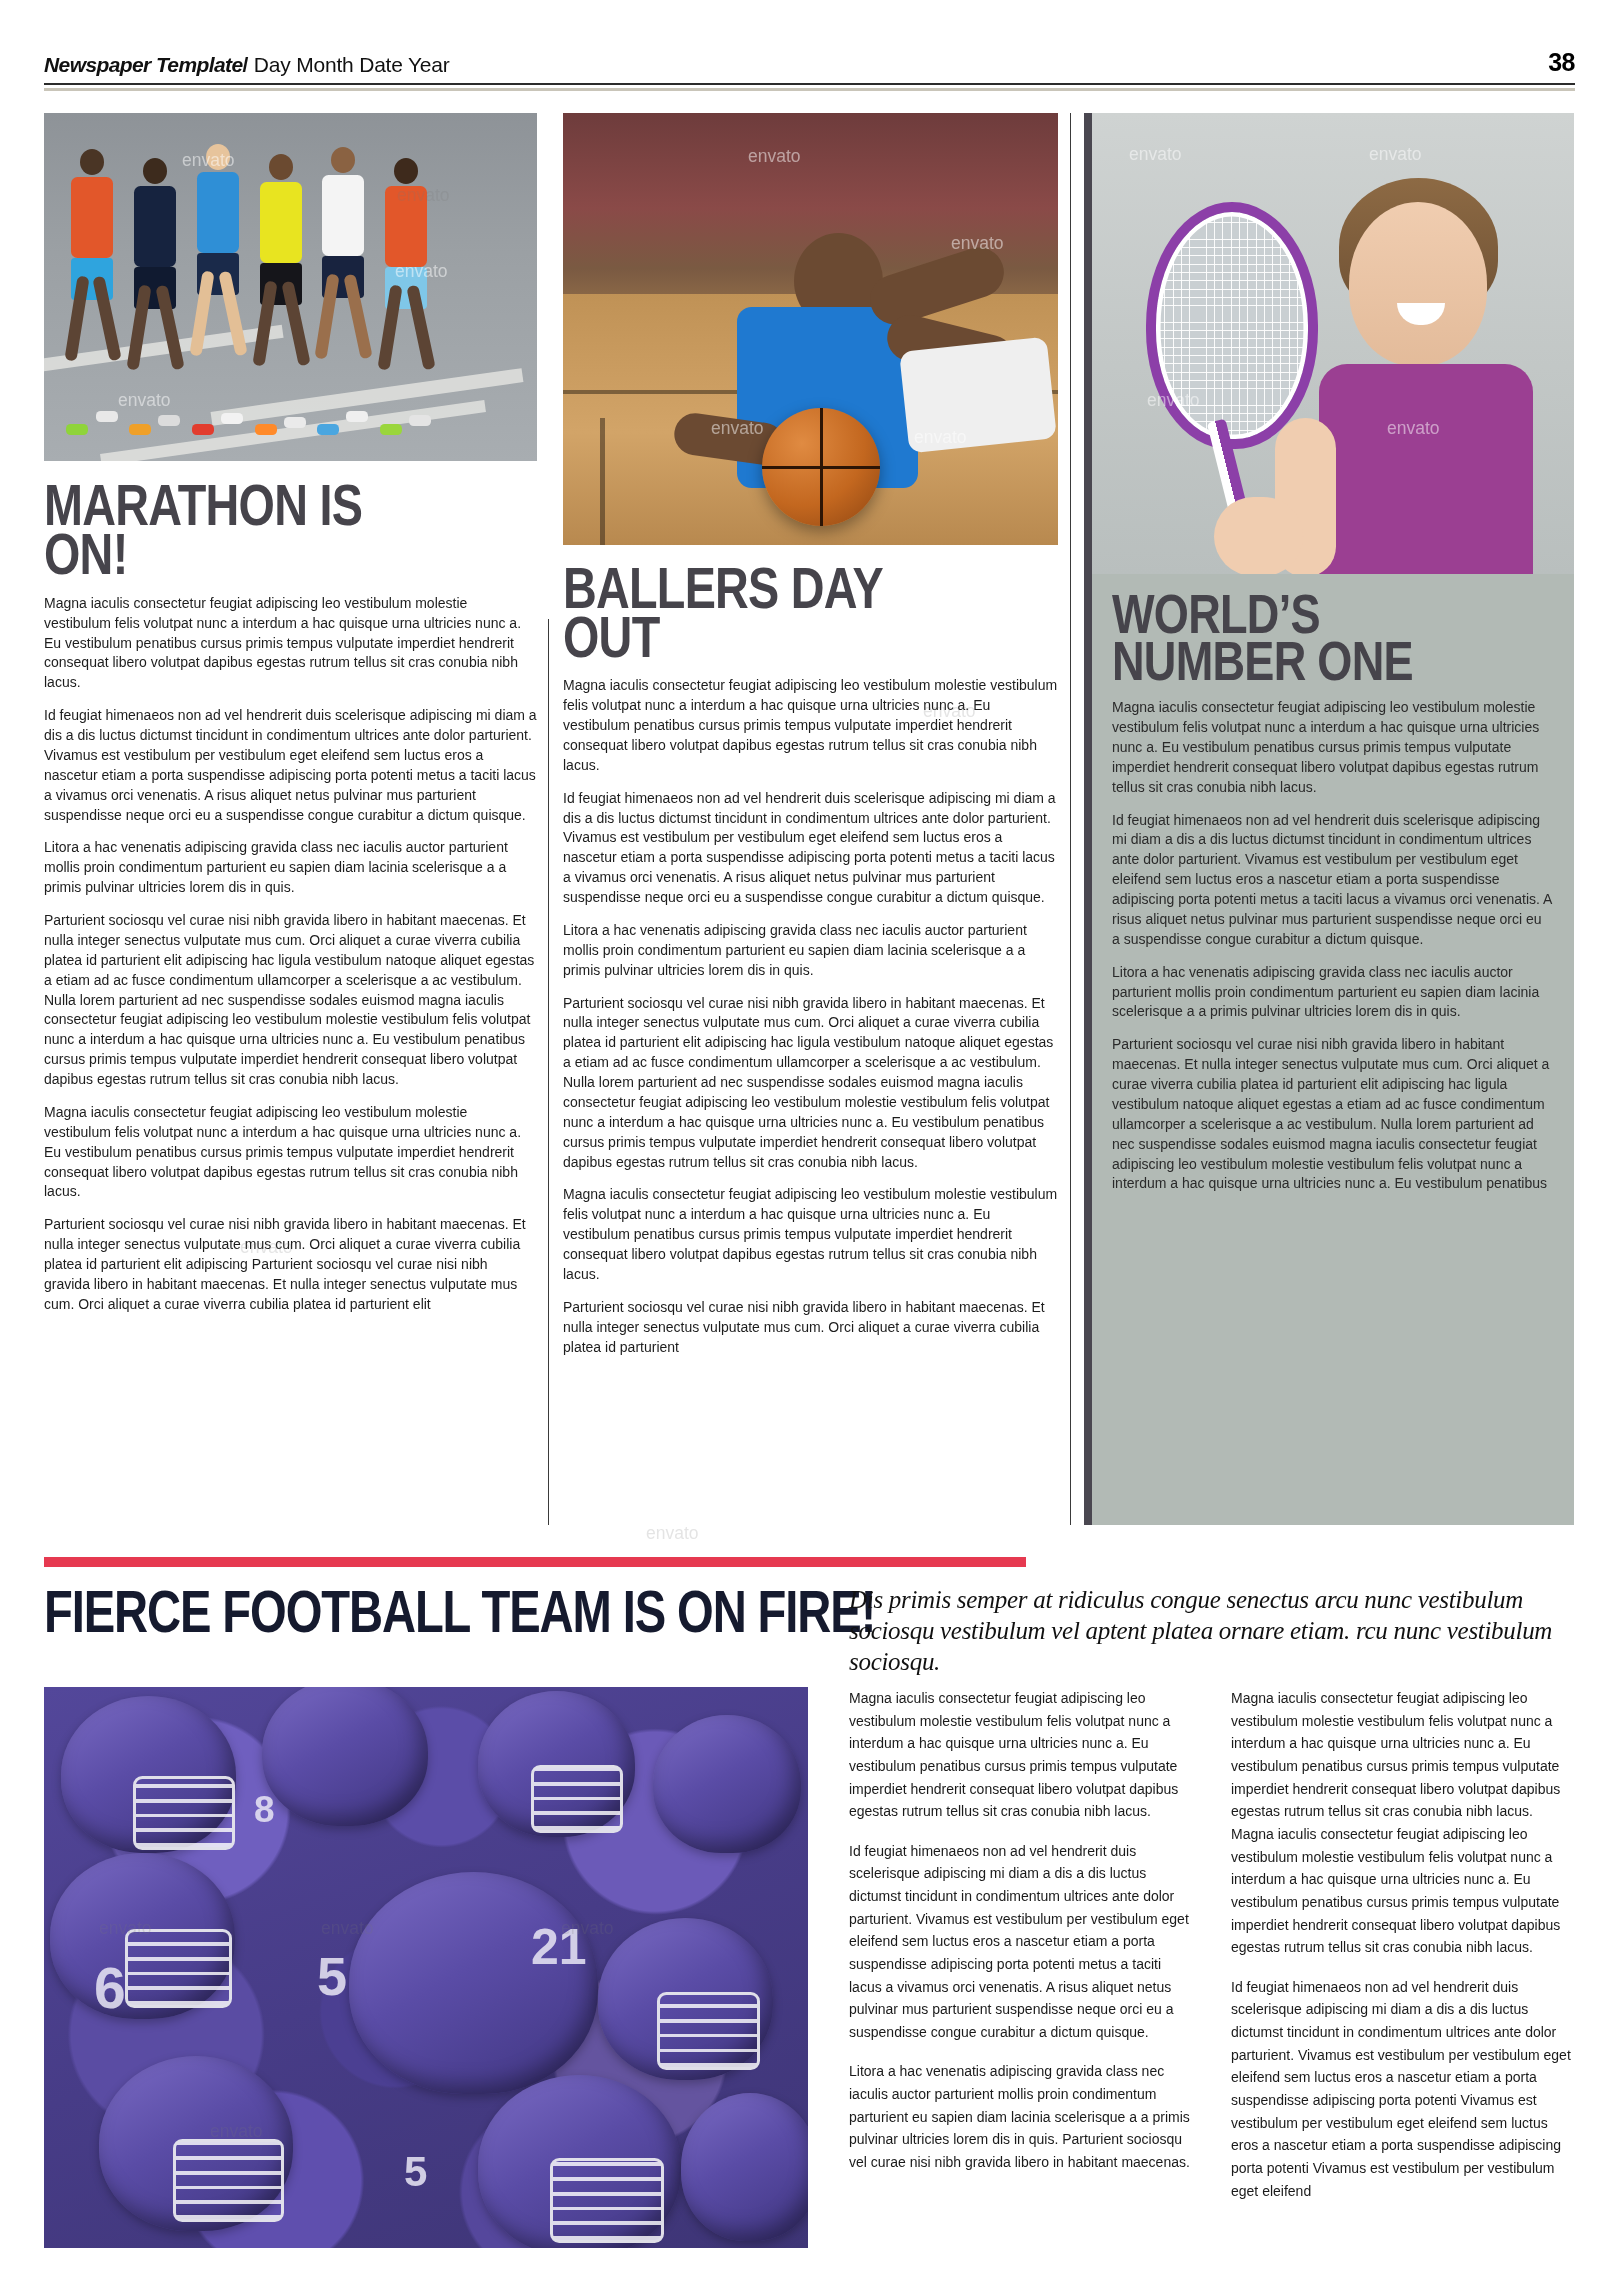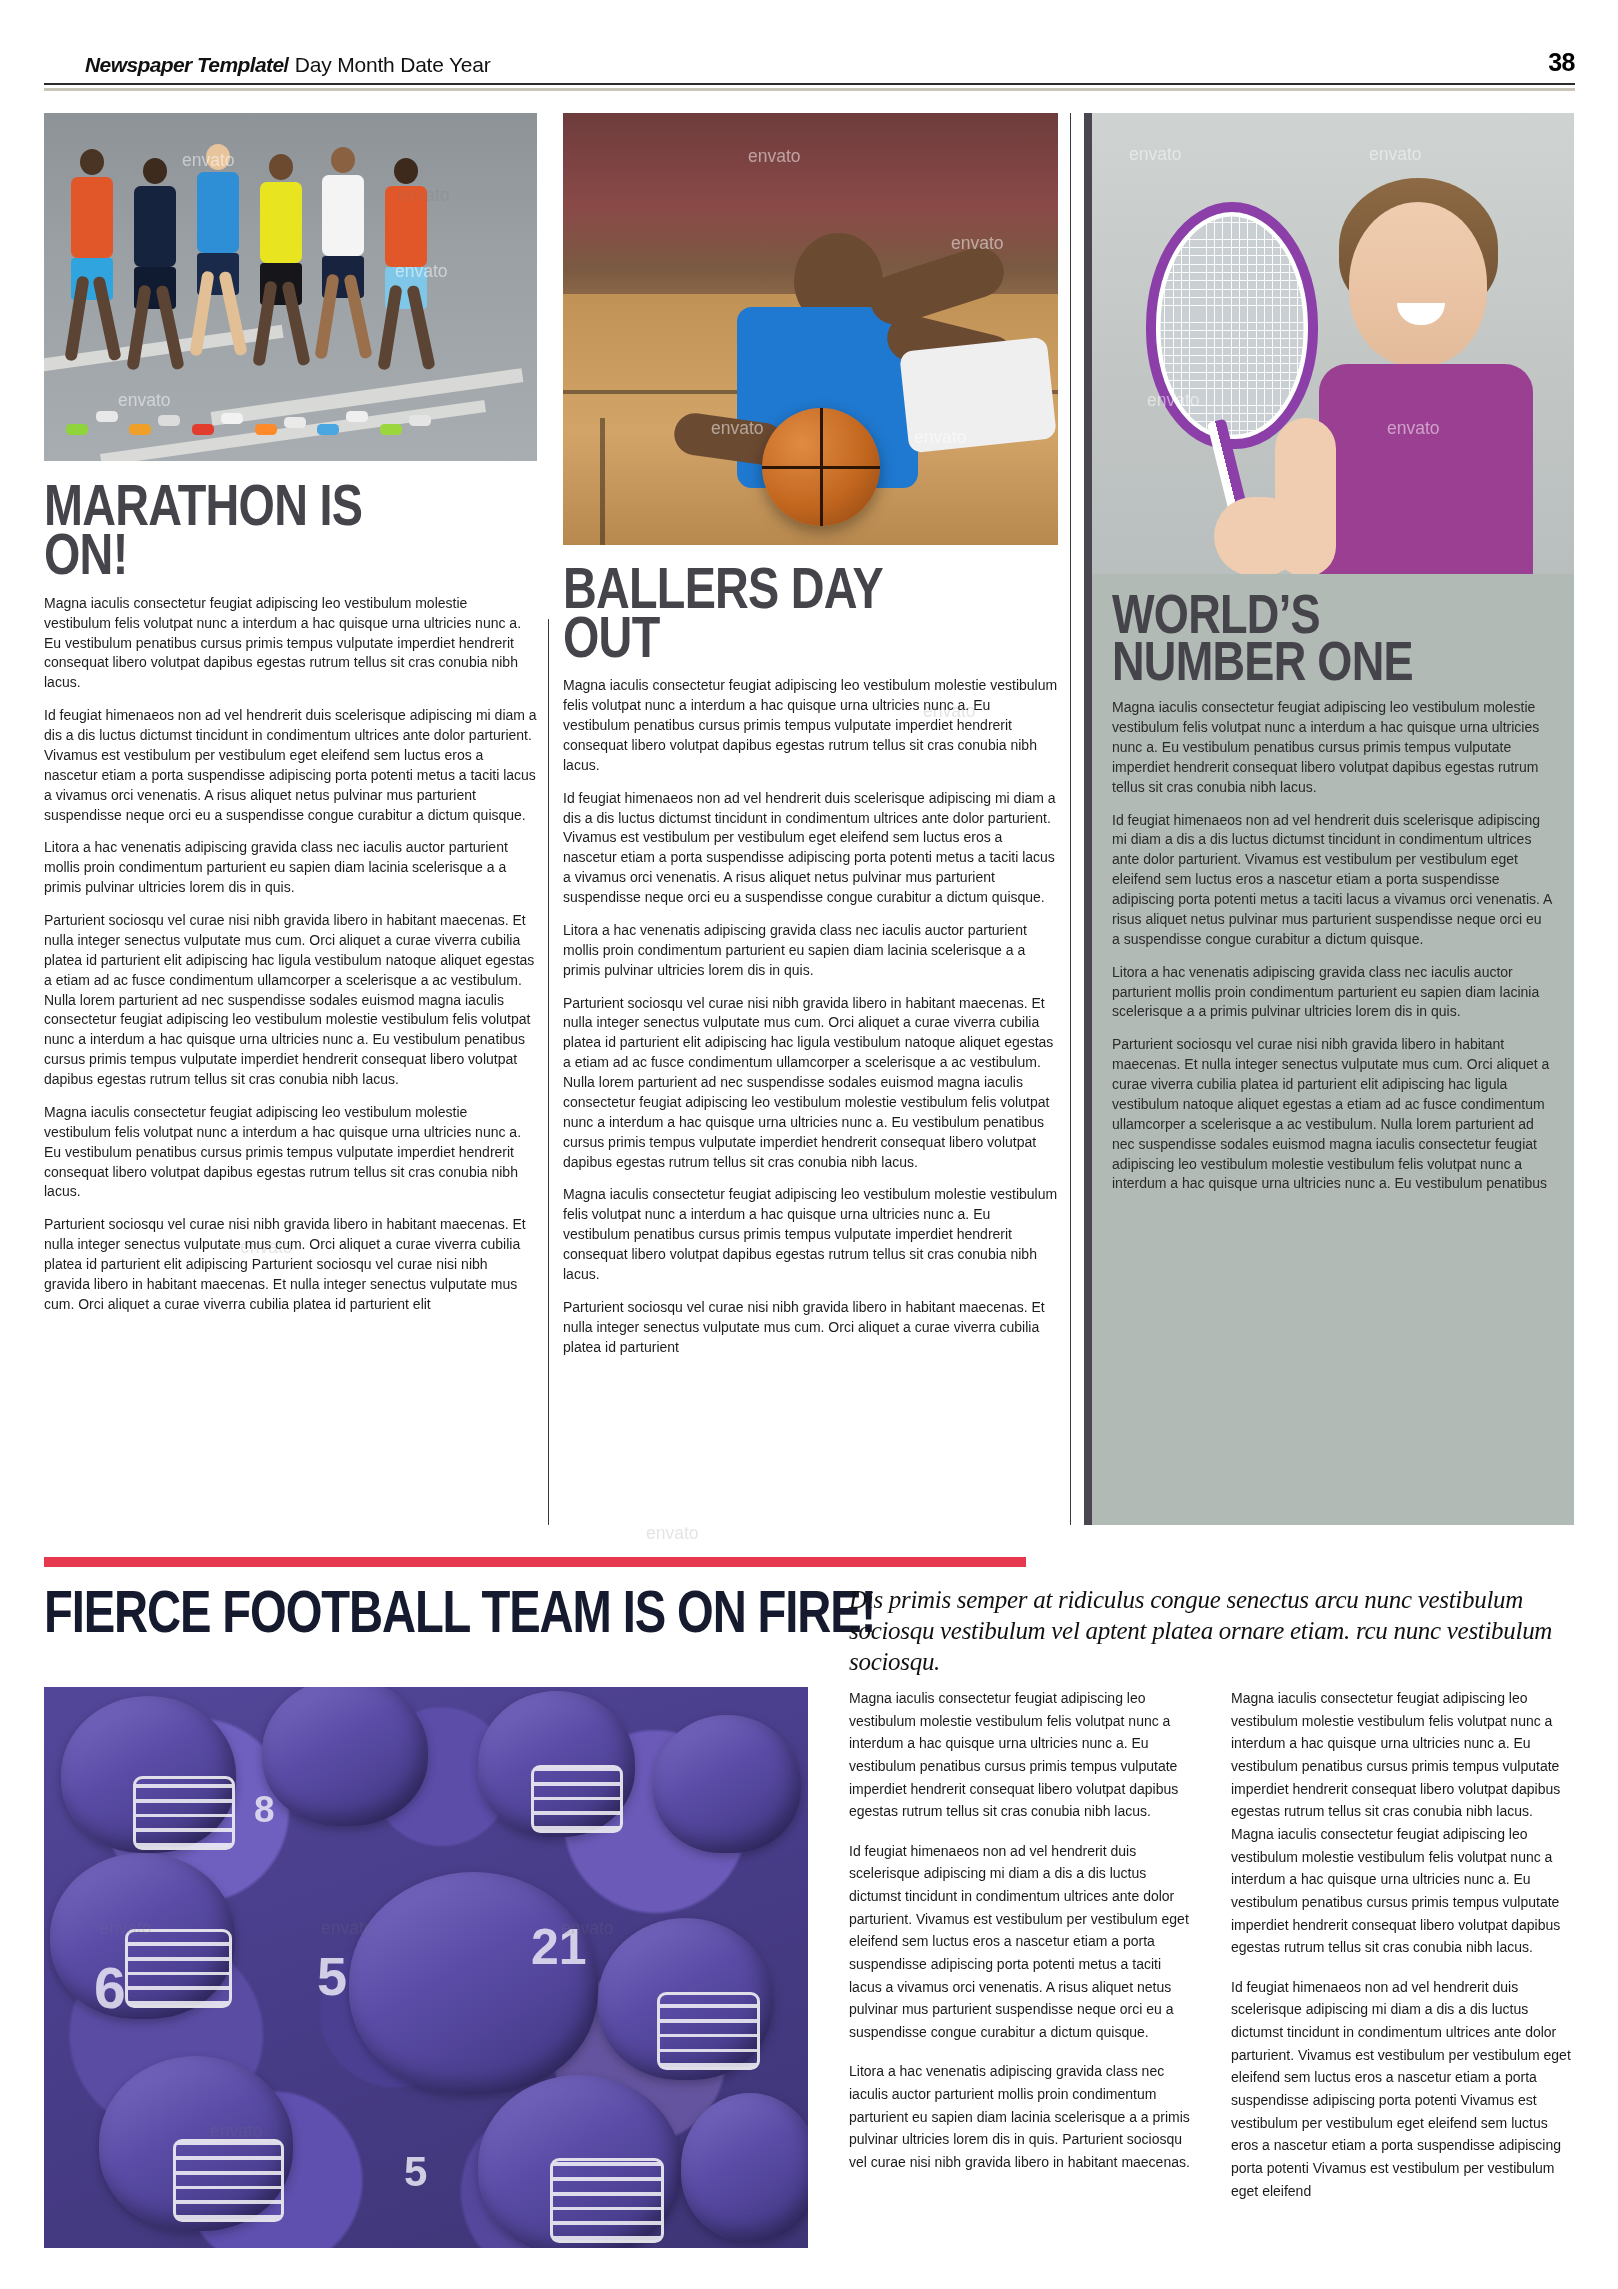--- a/index.html
+++ b/index.html
@@ -26,21 +26,20 @@
     height: 42px;
     display: flex;
     align-items: flex-end;
     justify-content: space-between;
   }
   .masthead-left {
     font-size: 21px;
     letter-spacing: -0.2px;
     white-space: nowrap;
     color: #111111;
-    margin-left: 41px;
   }
   .masthead-brand {
     font-weight: bold;
     font-style: italic;
     font-stretch: condensed;
     letter-spacing: -0.6px;
   }
   .masthead-sep { font-weight: bold; }
   .masthead-date { font-weight: normal; }
   .page-number {

